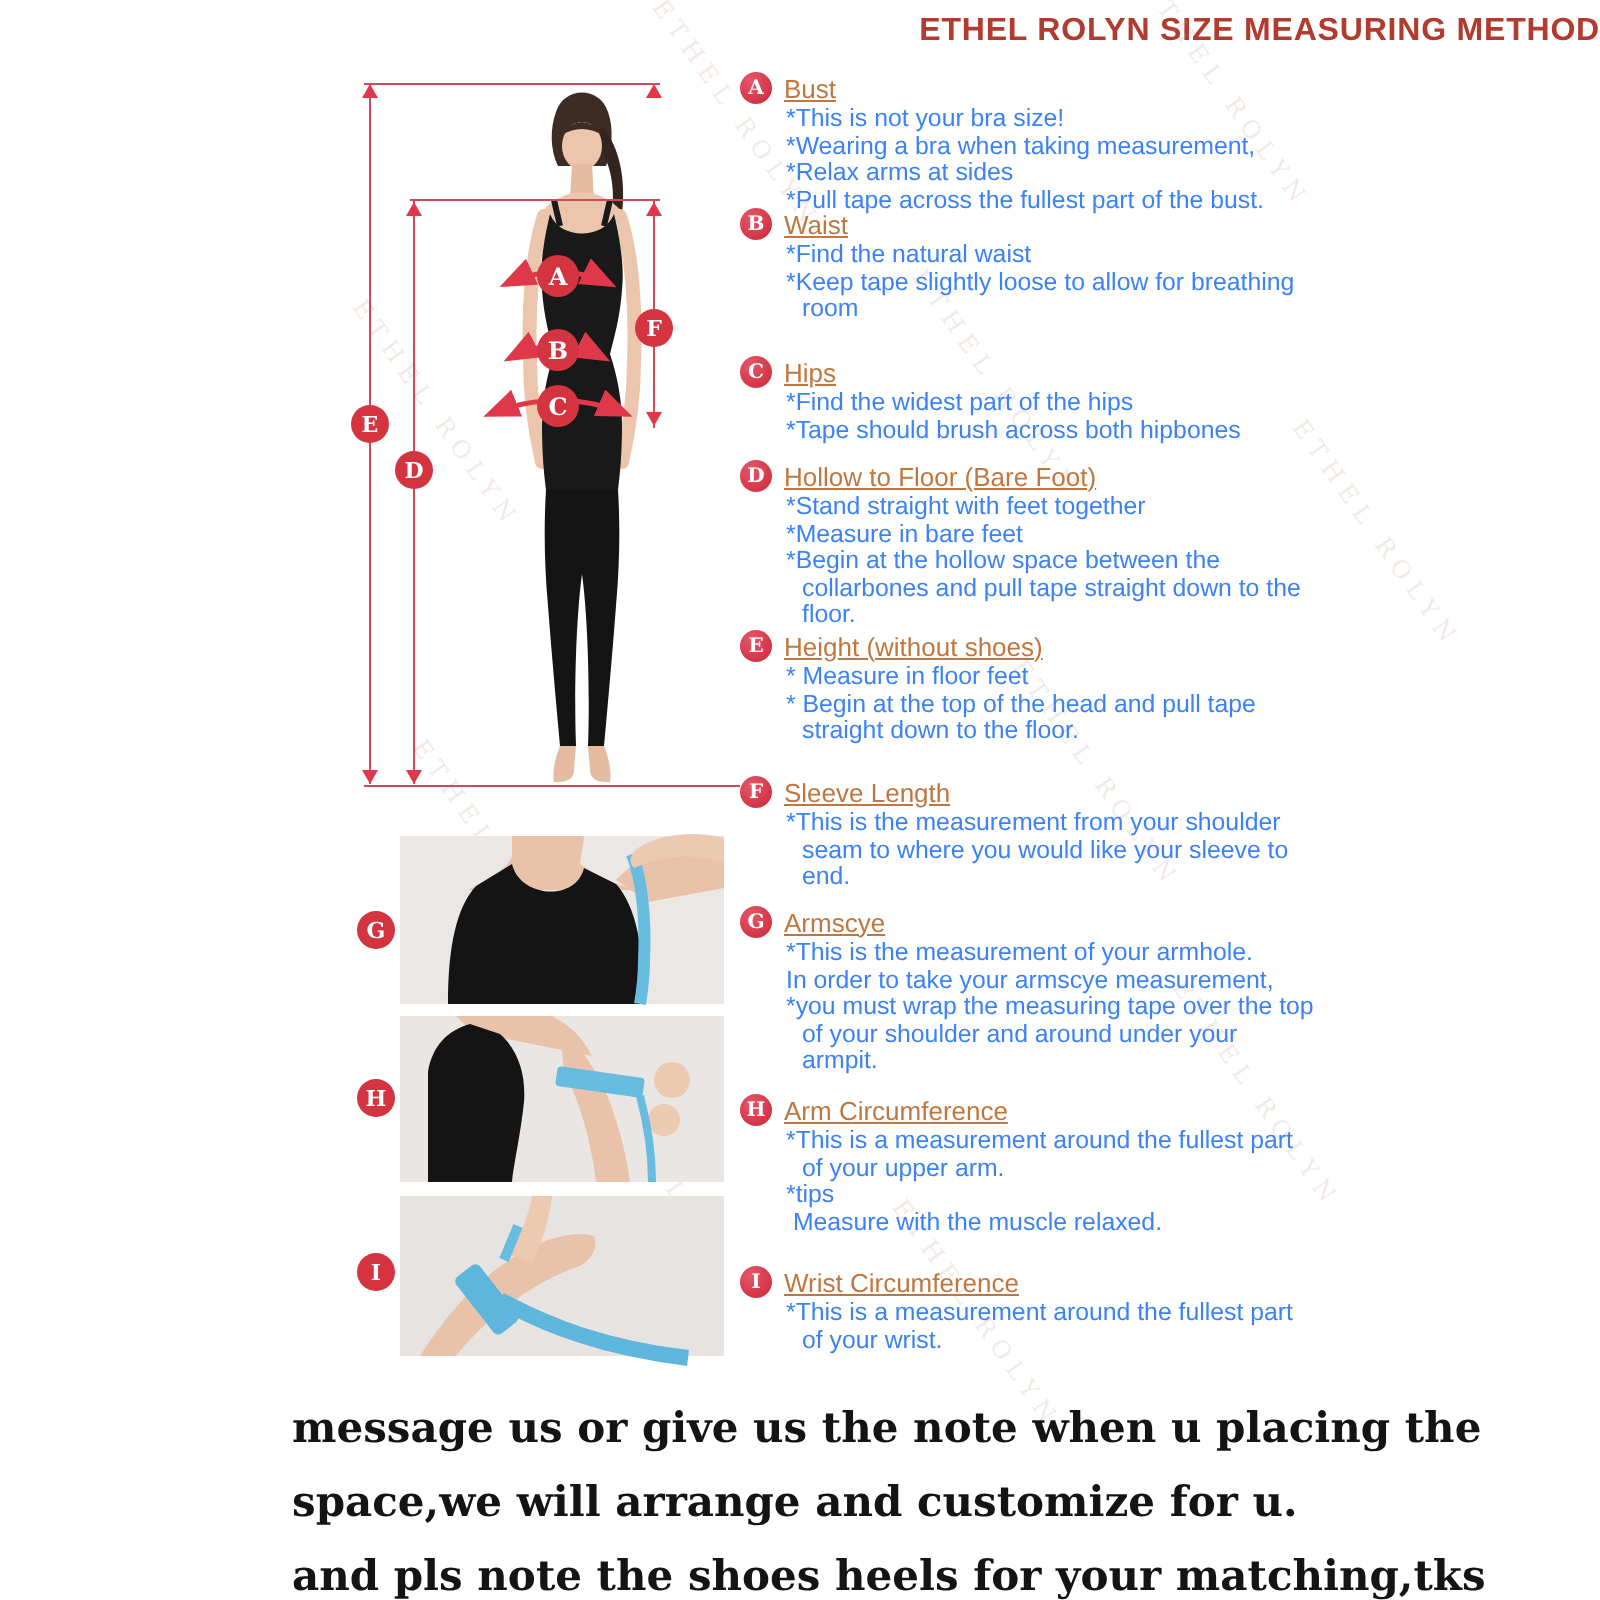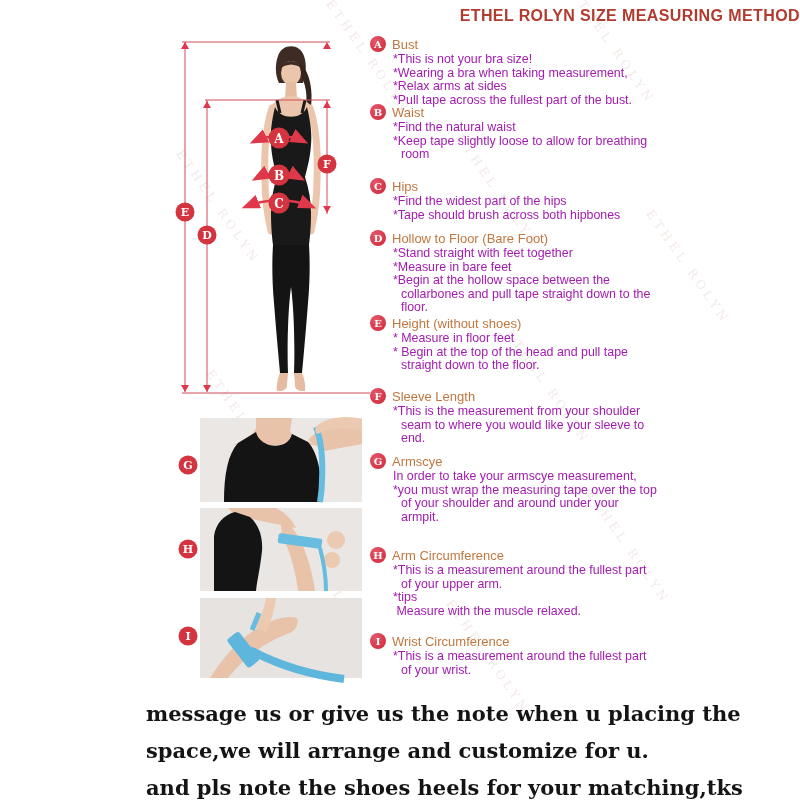--- a/index.html
+++ b/index.html
@@ -19,24 +19,24 @@
   .diagram{position:absolute;left:140px;top:28px;width:250px;height:660px;}
   .sections{position:absolute;left:370px;top:0;width:288px;height:700px;}
   .sec{position:absolute;left:0;width:288px;}
   .sec-head{display:flex;align-items:center;gap:6px;}
   .badge{
     width:16px;height:16px;border-radius:50%;flex:0 0 16px;
     background:radial-gradient(circle at 35% 30%, #e4576a, #cd2636);
     color:#ffffff;font-family:"DejaVu Serif",serif;font-weight:bold;font-size:10px;
     display:flex;align-items:center;justify-content:center;
   }
-  .sec-title{font-size:13px;color:#c0773f;}
+  .sec-title{font-size:13px;color:#c0773f;text-decoration:underline;}
   .sec-lines{margin-left:23px;margin-top:1px;}
   .ln{
-    font-size:12.4px;line-height:13.6px;color:#a21caf;
+    font-size:12.4px;line-height:13.6px;color:#3b82f6;
     padding-left:8px;text-indent:-8px;
   }
   .footer-line{
     position:absolute;left:146px;width:640px;color:#141414;
     font-family:"DejaVu Serif",serif;font-weight:bold;font-size:21px;white-space:nowrap;
   }
 </style>
 </head>
 <body>
 
@@ -235,20 +235,21 @@
       <div class="ln">*This is the measurement from your shoulder seam to where you would like your sleeve to end.</div>
     </div>
   </div>
 
   <div class="sec" style="top:453px">
     <div class="sec-head">
       <span class="badge">G</span>
       <span class="sec-title">Armscye</span>
     </div>
     <div class="sec-lines">
+      <div class="ln">*This is the measurement of your armhole.</div>
       <div class="ln">In order to take your armscye measurement,</div>
       <div class="ln">*you must wrap the measuring tape over the top of your shoulder and around under your armpit.</div>
     </div>
   </div>
 
   <div class="sec" style="top:547px">
     <div class="sec-head">
       <span class="badge">H</span>
       <span class="sec-title">Arm Circumference</span>
     </div>

